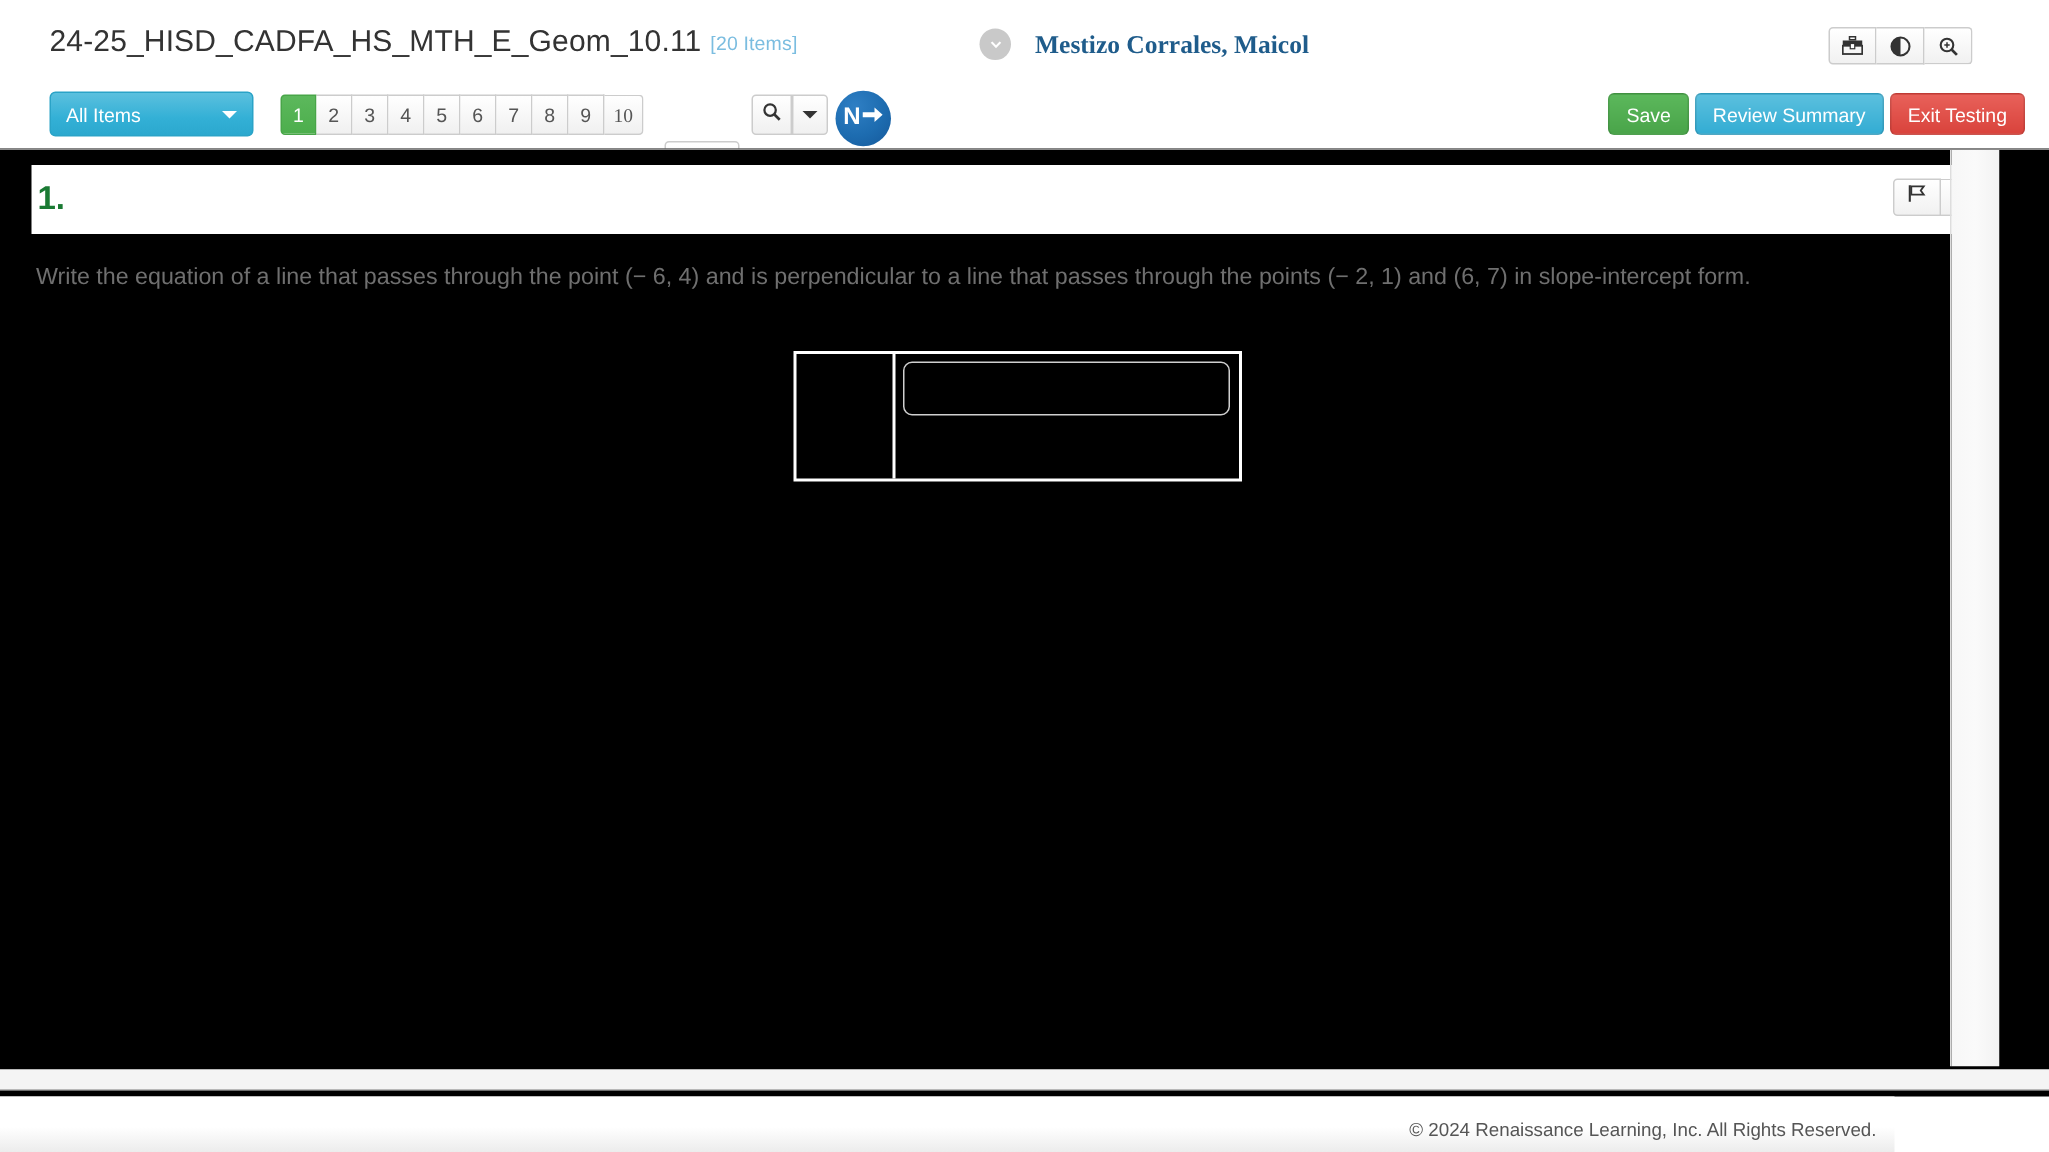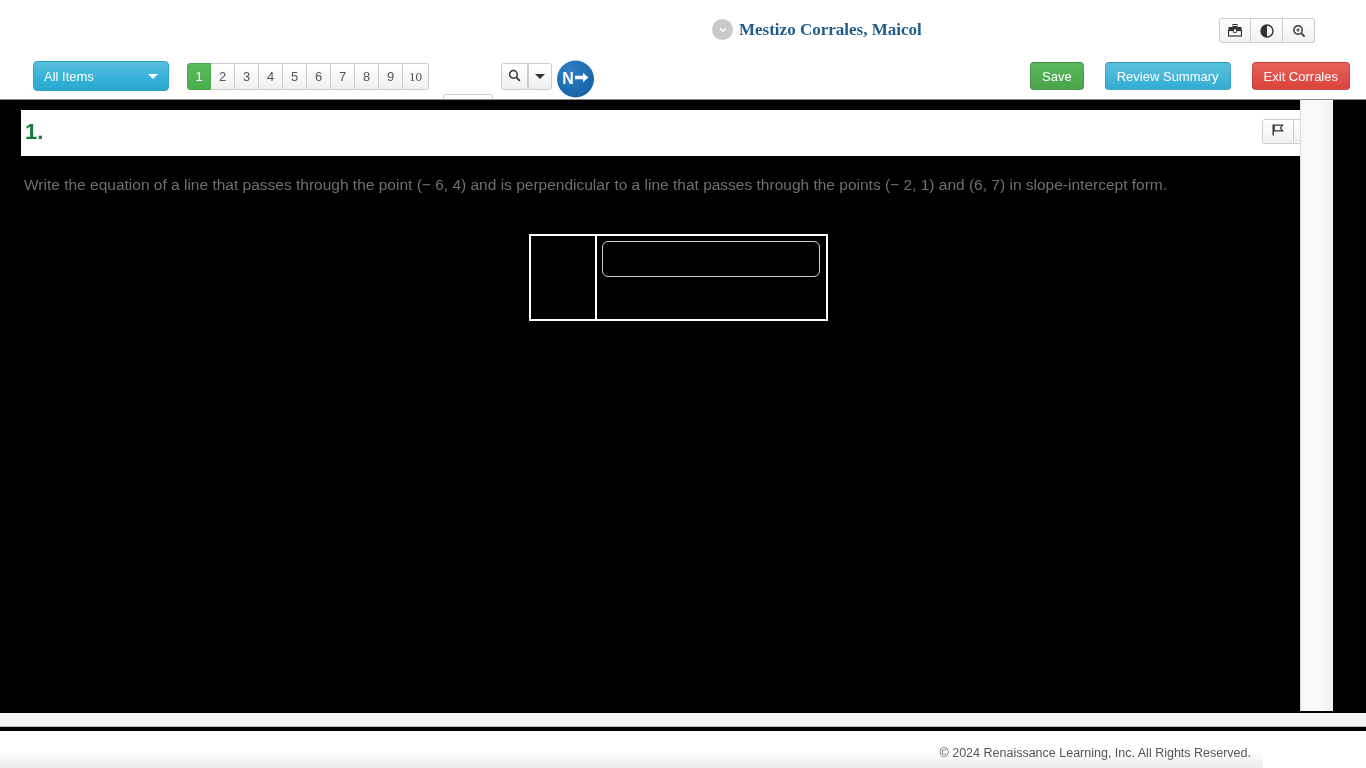--- a/index.html
+++ b/index.html
@@ -25,24 +25,24 @@
     white-space: nowrap;
   }
   .item-count {
     font-size: 13px;
     color: #7bbde0;
     margin-left: 6px;
     vertical-align: 1px;
   }
   .student-block {
     position: absolute;
-    left: 712px; top: 19px;
+    left: 653px; top: 19px;
     display: flex;
     align-items: center;
-    gap: 6px;
+    gap: 16px;
   }
   .chevron-circle {
     width: 21px; height: 21px;
     border-radius: 50%;
     background: #c9c9c9;
     display: inline-flex;
     align-items: center; justify-content: center;
   }
   .chevron-circle svg { display: block; }
   .student-name {
@@ -158,21 +158,21 @@
     color: #ffffff;
     font-size: 16px; font-weight: bold;
     display: flex; align-items: center; justify-content: center;
     gap: 1px;
     cursor: pointer;
   }
   .action-btns {
     position: absolute;
     right: 16px; top: 4px;
     display: flex;
-    gap: 21px;
+    gap: 4px;
   }
   .act-btn {
     height: 28px;
     padding: 0 11px;
     border-radius: 4px;
     font-size: 13px;
     color: #ffffff;
     display: flex; align-items: center; justify-content: center;
     cursor: pointer;
     border: 1px solid rgba(0,0,0,0.12);
@@ -303,20 +303,23 @@
     font-size: 12.5px;
     color: #555555;
     white-space: nowrap;
   }
 </style>
 </head>
 <body>
 
 <div class="top-header">
 
+  <div class="assessment-title">
+    <span>24-25_HISD_CADFA_HS_MTH_E_Geom_10.11</span><span class="item-count">[20 Items]</span>
+  </div>
 
   <div class="student-block">
     <span class="chevron-circle">
       <svg width="12" height="12" viewBox="0 0 12 12">
           <path d="M2.5 4.5 L6 8.2 L9.5 4.5 L8.4 3.6 L6 6.2 L3.6 3.6 Z" fill="#ffffff"></path>
         </svg>
     </span>
     <span class="student-name">Mestizo Corrales, Maicol</span>
   </div>
 
@@ -393,21 +396,21 @@
     <span>
       <svg width="14" height="12" viewBox="0 0 14 12">
         <path d="M0 4.3 H8 V1.2 L13.4 6 L8 10.8 V7.7 H0 Z" fill="#ffffff"></path>
       </svg>
     </span>
   </div>
 
   <div class="action-btns">
     <div class="act-btn act-save">Save</div>
     <div class="act-btn act-review">Review Summary</div>
-    <div class="act-btn act-exit">Exit Corrales</div>
+    <div class="act-btn act-exit">Exit Testing</div>
   </div>
 </div>
 
 <div class="content-wrap">
   <div class="content-inner">
 
     <div class="q-header">
       <div class="q-number">1.</div>
       <div class="q-tools">
         <div class="q-tool">

